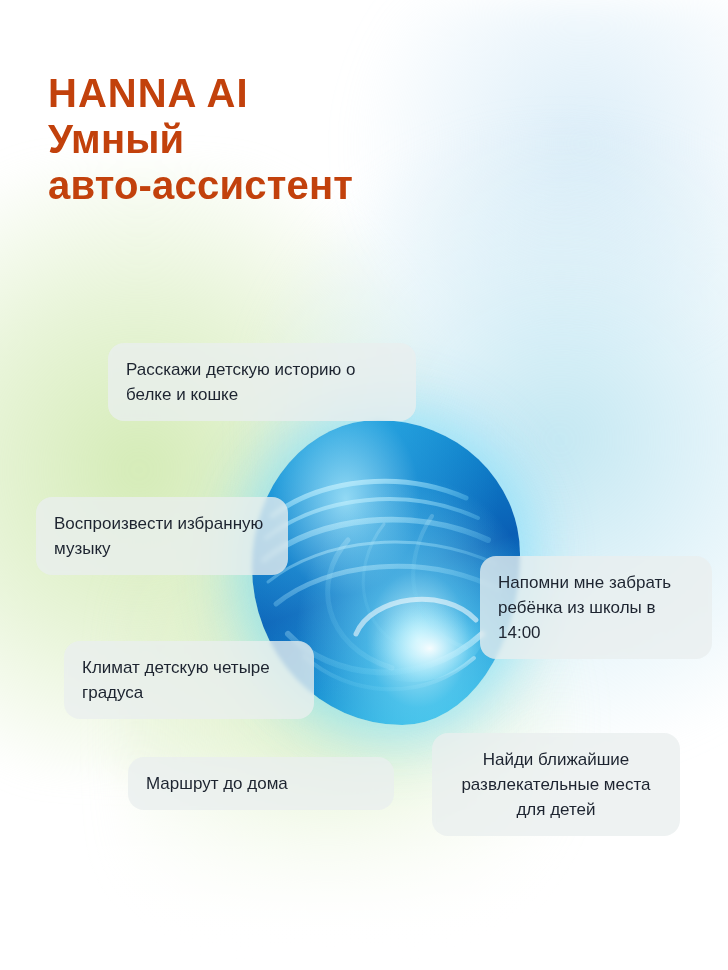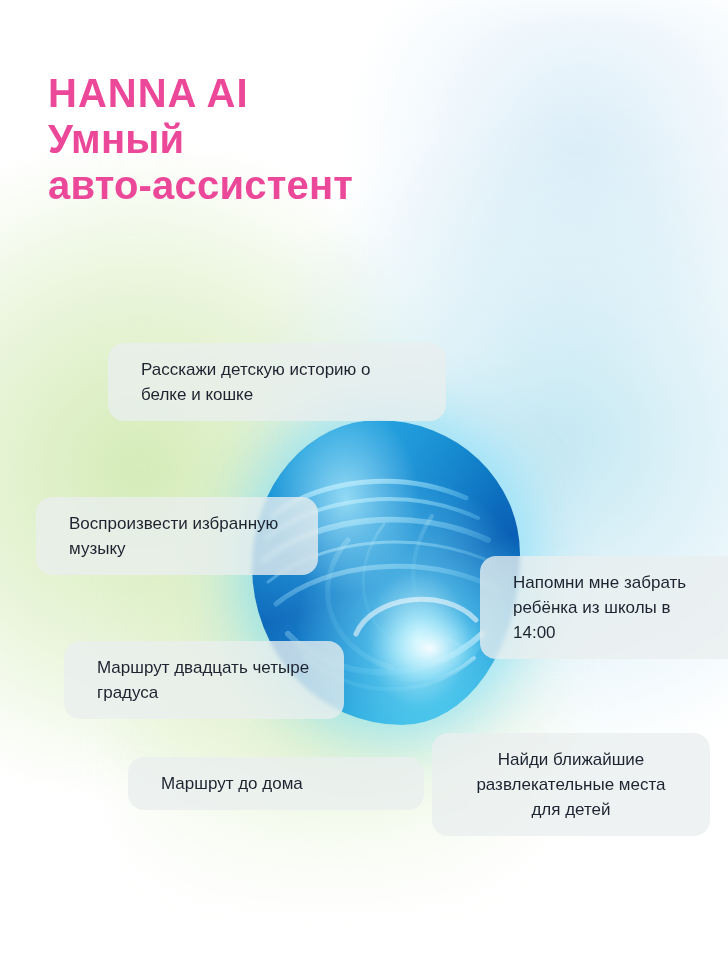--- a/index.html
+++ b/index.html
@@ -76,21 +76,21 @@
   .headline {
     position: absolute;
     left: 48px;
     top: 70px;
     width: 560px;
   }
   .headline .line {
     font-size: 40px;
     line-height: 46px;
     font-weight: bold;
-    color: #ec4899;
+    color: #c2410c;
     letter-spacing: 0.2px;
     white-space: nowrap;
   }
   .headline .line-1 {
     letter-spacing: 1px;
   }
 
   
   .orb-wrap {
     position: absolute;
@@ -125,21 +125,21 @@
   .orb svg {
     position: absolute;
     inset: 0;
   }
 
   
   .bubble {
     position: absolute;
     background: rgba(233, 238, 238, 0.78);
     border-radius: 16px;
-    padding: 14px 33px;
+    padding: 14px 18px;
     color: #1d2430;
     font-size: 17px;
     line-height: 25px;
     backdrop-filter: blur(2px);
   }
   .b1 { left: 108px; top: 343px; width: 272px; }
   .b2 { left: 466px; top: 408px; width: 190px; }
   .b3 { left: 36px;  top: 497px; width: 216px; }
   .b4 { left: 480px; top: 556px; width: 196px; }
   .b5 { left: 64px;  top: 641px; width: 214px; }
@@ -201,17 +201,17 @@
         </g>
         <ellipse cx="160" cy="206" rx="74" ry="56" fill="url(#core)"></ellipse>
         <path d="M104 214 C120 176, 192 166, 224 200" fill="none" stroke="#ffffff" stroke-opacity="0.55" stroke-width="5" stroke-linecap="round"></path>
       </svg>
     </div>
   </div>
 
   <div class="bubble b1">Расскажи детскую историю о белке и кошке</div>
   <div class="bubble b3">Воспроизвести избранную музыку</div>
   <div class="bubble b4">Напомни мне забрать ребёнка из школы в 14:00</div>
-  <div class="bubble b5">Маршрут двадцать четыре градуса</div>
+  <div class="bubble b5">Климат детскую четыре градуса</div>
   <div class="bubble b6">Найди ближайшие развлекательные места для детей</div>
   <div class="bubble b7">Маршрут до дома</div>
 
 </div>
 
 </body></html>

